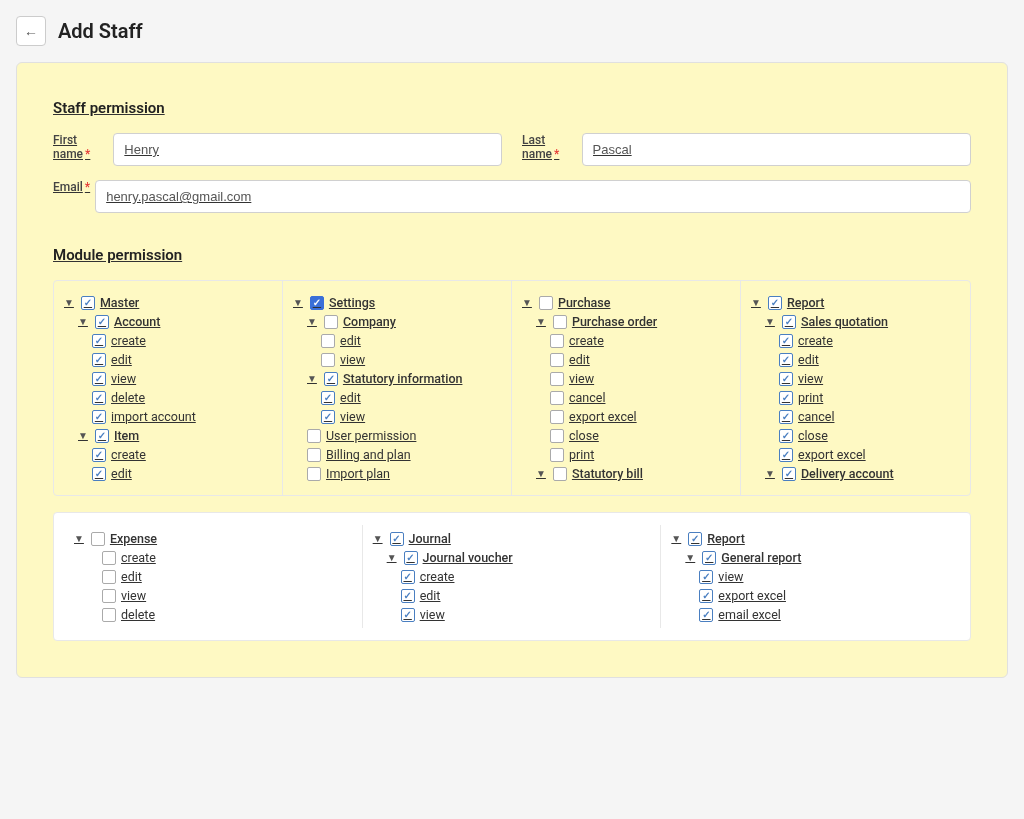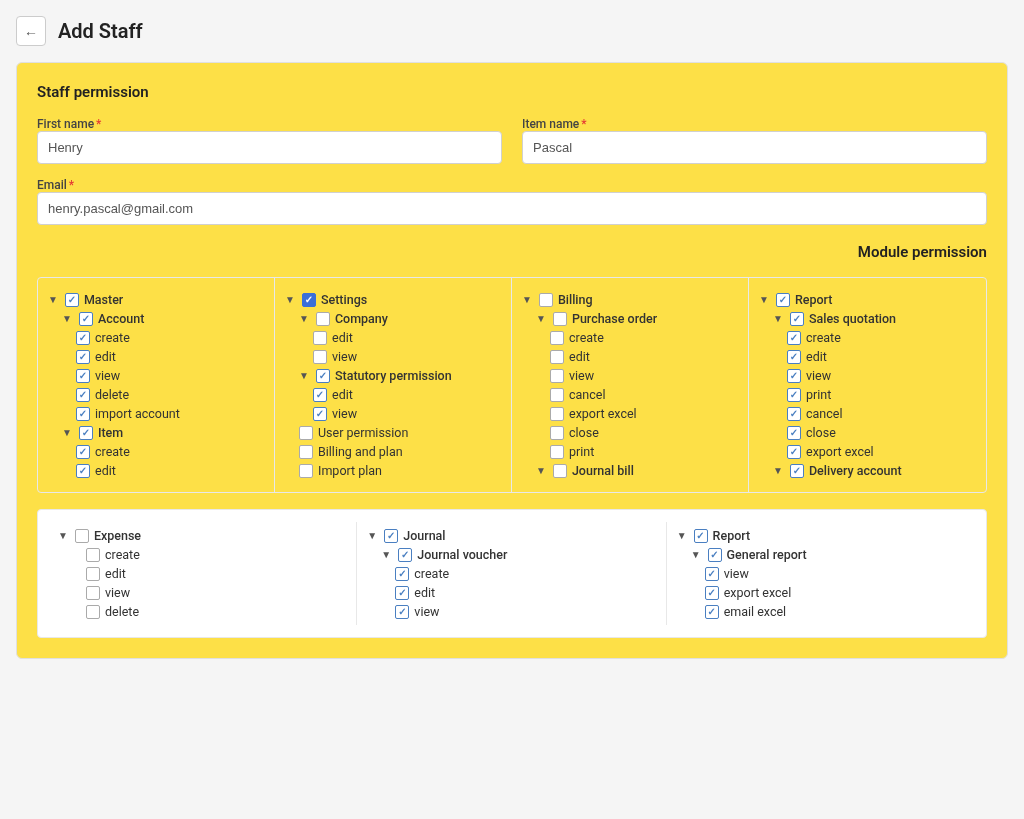--- a/index.html
+++ b/index.html
@@ -34,59 +34,60 @@
       font-size: 14px;
       color: #555;
     }
     .page-title {
       font-size: 20px;
       font-weight: 600;
       color: #222;
       text-align: center;
     }
     .card {
-      background: #fde047;
+      background: #fef9c3;
       border: 1px solid #e0e0e0;
       border-radius: 6px;
-      padding: 20px;
+      padding: 36px;
+      text-decoration: underline;
     }
     .section-title {
       font-size: 15px;
       font-weight: 600;
       color: #222;
       margin-bottom: 16px;
     }
     .form-row {
       display: flex;
       gap: 20px;
       margin-bottom: 14px;
     }
     .form-group {
       flex: 1;
       display: flex;
-      flex-direction: column;
+      flex-direction: row;
+      gap: 5px;
     }
     .form-label {
       font-size: 12px;
       font-weight: 500;
       color: #444;
     }
     .required { color: #e53935; margin-left: 2px; }
     .form-input {
       border: 1px solid #d0d0d0;
       border-radius: 4px;
       padding: 8px 10px;
       font-size: 13px;
       color: #555;
       outline: none;
       width: 100%;
     }
     .module-section {
-      margin-top: 18px;
-      text-align: right;
+      margin-top: 33px;
     }
     .module-grid {
       display: grid;
       grid-template-columns: 1fr 1fr 1fr 1fr;
       gap: 0;
       border: 1px solid #e8e8e8;
       border-radius: 4px;
       overflow: hidden;
     }
     .module-col {
@@ -176,21 +177,21 @@
       <div class="section-title">Staff permission</div>
       <div class="form-row">
         <div class="form-group">
           <label class="form-label">
             <span>First name</span><span class="required">*</span>
           </label>
           <input class="form-input" type="text" placeholder="Henry" value="Henry" style="">
         </div>
         <div class="form-group">
           <label class="form-label">
-            <span>Item name</span><span class="required">*</span>
+            <span>Last name</span><span class="required">*</span>
           </label>
           <input class="form-input" type="text" placeholder="Pascal" value="Pascal" style="">
         </div>
       </div>
       <div class="form-row">
         <div class="form-group" style="flex: 1 1 100%;">
           <label class="form-label">
             <span>Email</span><span class="required">*</span>
           </label>
           <input class="form-input" type="email" placeholder="henry.pascal@gmail.com" value="henry.pascal@gmail.com" style="">
@@ -268,21 +269,21 @@
             <span>edit</span>
           </div>
           <div class="perm-row indent-2">
             <span class="cb"></span>
             <span>view</span>
           </div>
 
           <div class="perm-row category indent-1">
             <span class="chevron">▼</span>
             <span class="cb checked"></span>
-            <span>Statutory permission</span>
+            <span>Statutory information</span>
           </div>
           <div class="perm-row indent-2">
             <span class="cb checked"></span>
             <span>edit</span>
           </div>
           <div class="perm-row indent-2">
             <span class="cb checked"></span>
             <span>view</span>
           </div>
           <div class="perm-row indent-1">
@@ -296,21 +297,21 @@
           <div class="perm-row indent-1">
             <span class="cb"></span>
             <span>Import plan</span>
           </div>
         </div>
 
         <div class="module-col">
           <div class="perm-row category">
             <span class="chevron">▼</span>
             <span class="cb"></span>
-            <span>Billing</span>
+            <span>Purchase</span>
           </div>
 
           <div class="perm-row category indent-1">
             <span class="chevron">▼</span>
             <span class="cb"></span>
             <span>Purchase order</span>
           </div>
           <div class="perm-row indent-2">
             <span class="cb"></span>
             <span>create</span>
@@ -336,21 +337,21 @@
             <span>close</span>
           </div>
           <div class="perm-row indent-2">
             <span class="cb"></span>
             <span>print</span>
           </div>
 
           <div class="perm-row category indent-1">
             <span class="chevron">▼</span>
             <span class="cb"></span>
-            <span>Journal bill</span>
+            <span>Statutory bill</span>
           </div>
         </div>
 
         <div class="module-col">
           <div class="perm-row category">
             <span class="chevron">▼</span>
             <span class="cb checked"></span>
             <span>Report</span>
           </div>
 

